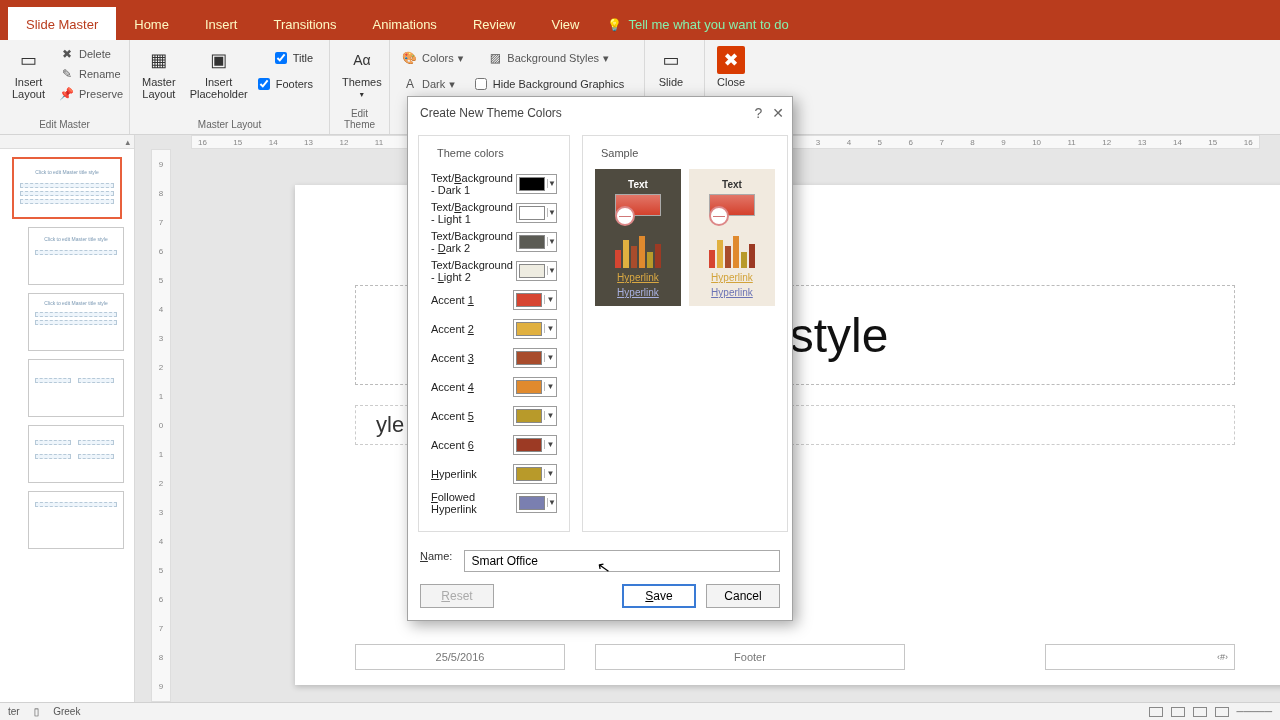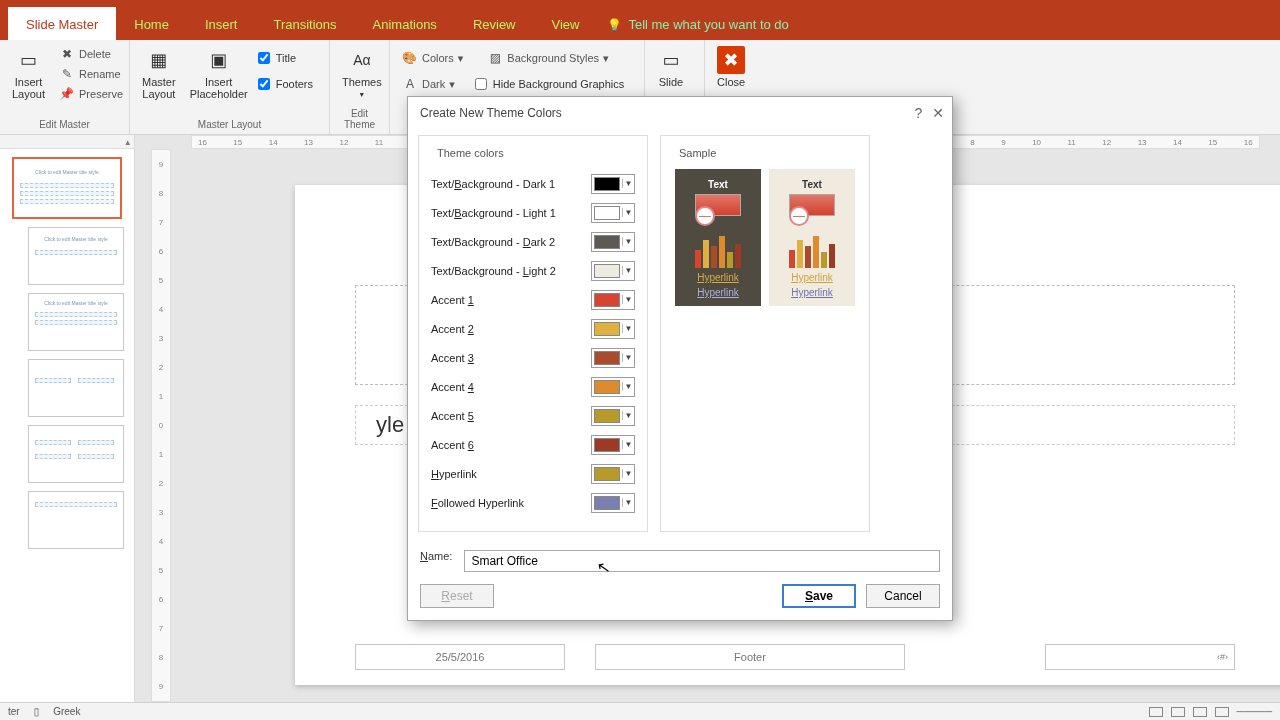--- a/index.html
+++ b/index.html
@@ -1,34 +1,34 @@
 <!DOCTYPE html>
 <html><head>
 <meta charset="utf-8">
 <style>
 * { margin: 0; padding: 0; box-sizing: border-box; font-family: "Segoe UI", sans-serif; }
 body { width: 1280px; height: 720px; overflow: hidden; background: #e6e6e6; position: relative; }
 
 
 .ribbon-tabs { height: 40px; background: #b93c1d; display: flex; align-items: flex-end; padding-left: 8px; }
-.ribbon-tab { padding: 10px 18px 8px 18px; font-size: 13px; color: #bef264; cursor: pointer; }
+.ribbon-tab { padding: 10px 18px 8px 18px; font-size: 13px; color: #fef9c3; cursor: pointer; }
 .ribbon-tab.active { background: #fff; color: #b93c1d; }
 .ribbon-tellme { color: #86efac; font-size: 13px; display: flex; align-items: center; gap: 6px; padding: 0 10px 8px 10px; }
 .ribbon-tellme::before { content:"💡"; font-size: 12px; }
 
 
 .ribbon-body { height: 95px; background: #f3f3f3; border-bottom: 1px solid #d4d4d4; display: flex; }
 .ribbon-group { border-right: 1px solid #d9d9d9; padding: 4px 8px 2px 8px; display: flex; flex-direction: column; justify-content: space-between; }
 .ribbon-group-row { display: flex; align-items: flex-start; gap: 6px; }
 .ribbon-group-label { font-size: 10px; color: #666; text-align: center; padding: 2px 0; }
 .rb-btn { display: flex; flex-direction: column; align-items: center; gap: 2px; font-size: 11px; color: #333; padding: 2px 4px; cursor: pointer; }
 .rb-btn .icon { width: 28px; height: 28px; display: flex; align-items: center; justify-content: center; font-size: 18px; }
 .rb-mini { font-size: 11px; color: #555; display: flex; align-items: center; gap: 4px; padding: 2px 4px; cursor: pointer; }
 .rb-mini .icon { width: 16px; height: 16px; display: inline-flex; align-items:center; justify-content:center; font-size:12px;}
-.rb-check { font-size: 11px; color:#333; display: flex; align-items:center; gap:6px; padding:2px 0;}
+.rb-check { font-size: 11px; color:#333; display: flex; align-items:center; gap:6px; padding:2px 0;justify-content:flex-end;}
 .rb-check input { width:12px; height:12px; }
 .rb-close .icon { background:#d83b01; color:#fff; border-radius:2px; width:28px; height:28px;}
 
 
 .workspace { position:absolute; top:135px; left:0; right:0; bottom:18px; display:flex; }
 .thumb-rail { width:135px; background:#fff; border-right:1px solid #d9d9d9; overflow:hidden; position:relative; }
 .thumb-scroll-top { height:14px; background:#f3f3f3; border-bottom:1px solid #ddd; display:flex; justify-content:flex-end; align-items:center; font-size:9px; color:#777; padding-right:4px; }
 .thumb { margin:8px auto; border:1px solid #c9c9c9; background:#fff; position:relative; }
 .thumb.master { width:110px; height:62px; border:2px solid #e8603c; }
 .thumb.layout { width:96px; height:58px; margin-left:28px; }
@@ -47,21 +47,21 @@
 .fp-num { right:60px; width:190px; }
 .fp-num .pg { position:absolute; right:6px; font-size:9px; }
 
 
 .statusbar { position:absolute; bottom:0; left:0; right:0; height:18px; background:#f3f3f3; border-top:1px solid #d1d1d1; display:flex; align-items:center; font-size:10px; color:#555; padding:0 8px; justify-content:space-between;}
 .status-right { display:flex; gap:8px; align-items:center; }
 .status-right .vicon { width:14px; height:10px; border:1px solid #888;}
 
 
 .dialog-overlay { position:absolute; inset:0; }
-.dialog { position:absolute; left:407px; top:96px; width:546px; background:#fff; border:1px solid #a3a3a3; box-shadow:4px 4px 14px rgba(0,0,0,.35); font-size:12px; color:#333;}
+.dialog { position:absolute; left:407px; top:96px; width:386px; background:#fff; border:1px solid #a3a3a3; box-shadow:4px 4px 14px rgba(0,0,0,.35); font-size:12px; color:#333;}
 .dialog-titlebar { height:32px; display:flex; align-items:center; justify-content:space-between; padding:0 8px 0 12px; }
 .dialog-title { font-size:12px; color:#444; }
 .dialog-titlebar .ctrls { display:flex; gap:10px; color:#666; font-size:14px;}
 .dialog-body { padding:6px 10px 10px 10px; display:flex; gap:12px; }
 .panel { border:1px solid #ddd; padding:10px 12px 14px 12px; }
 .panel-left { width:230px; }
 .panel-right { width:210px; }
 .panel-title { font-size:11px; color:#555; margin:-18px 0 10px 2px; background:#fff; display:inline-block; padding:0 4px; }
 .color-row { display:flex; justify-content:space-between; align-items:center; height:29px; }
 .color-label { font-size:11px; color:#222; }
@@ -81,21 +81,21 @@
 .sample-link1 { color:#d2a33a; text-decoration:underline;}
 .sample-link2 { color:#6b73b5; text-decoration:underline;}
 .sample-card.dark .sample-link1 { color:#d9a842;}
 .sample-card.dark .sample-link2 { color:#a9b1e0;}
 .dialog-name { display:flex; align-items:flex-start; gap:12px; padding:8px 12px 6px 12px;}
 .dialog-name label { font-size:11px; }
 .dialog-name label u { text-decoration:underline; }
 .dialog-name input { flex:1; height:22px; border:1px solid #aaa; padding:0 6px; font-size:12px;}
 .dialog-buttons { display:flex; justify-content:space-between; padding:6px 12px 12px 12px;}
 .dlg-btn { min-width:74px; height:24px; border:1px solid #a6a6a6; background:#f3f3f3; font-size:12px; cursor:pointer;}
-.dlg-btn.primary { border:2px solid #3a7bd5; background:#fff;font-weight:bold;}
+.dlg-btn.primary { border:2px solid #3a7bd5; background:#fff;}
 .dlg-btn.disabled { color:#aaa;}
 .dlg-right { display:flex; gap:10px;}
 .cursor { position:absolute; left:597px; top:558px; font-size:16px; color:#000; pointer-events:none; transform:rotate(-10deg);}
 </style>
 </head>
 <body>
 
 <div class="ribbon-tabs">
   <div class="ribbon-tab active">Slide Master</div>
   <div class="ribbon-tab">Home</div>

